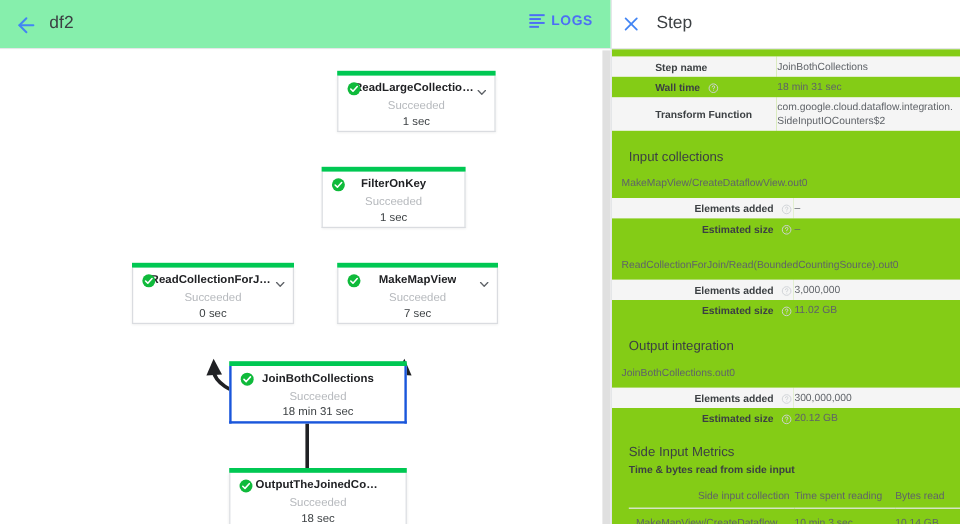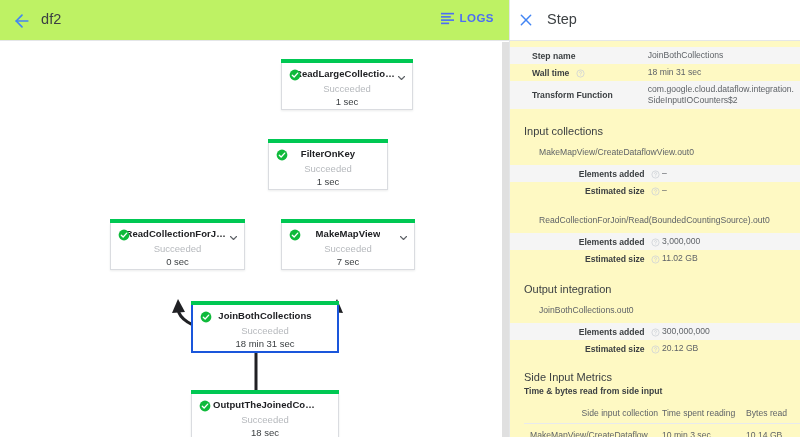--- a/index.html
+++ b/index.html
@@ -22,21 +22,21 @@
     position: absolute;
     left: 0; top: 0;
     width: 509px; height: 437px;
     background: #ffffff;
     overflow: hidden;
   }
   #topbar {
     position: absolute;
     left: 0; top: 0;
     width: 509px; height: 41px;
-    background: #bef264;
+    background: #86efac;
     border-bottom: 1px solid #e4e6e8;
     box-sizing: border-box;
   }
   #back-arrow {
     position: absolute;
     left: 12px; top: 11px;
     width: 20px; height: 20px;
     cursor: pointer;
     color: #4285f4;
   }
@@ -159,21 +159,21 @@
     width: 7px; height: 395px;
     background: #e0e0e0;
     cursor: pointer;
   }
 
   
   #right-pane {
     position: absolute;
     left: 510px; top: 0;
     width: 290px; height: 437px;
-    background: #fef9c3;
+    background: #84cc16;
     overflow: hidden;
   }
   #right-topbar {
     position: absolute;
     left: 0; top: 0;
     width: 290px; height: 41px;
     border-bottom: 1px solid #e4e6e8;
     box-sizing: border-box;
     background: #fff;
   }
@@ -200,21 +200,21 @@
   }
 
   .kv-table { width: 100%; border-collapse: collapse; }
   .kv-row { height: 17px; }
   .kv-row.shaded { background: #f5f5f5; }
   .kv-row.tall { height: 28px; }
   .kv-key {
     font-size: 8.6px;
     font-weight: bold;
     color: #3c4043;
-    padding-left: 22px;
+    padding-left: 36px;
     vertical-align: middle;
     white-space: nowrap;
     width: 118px;
   }
   .kv-key.indent { padding-left: 32px; text-align: right; }
   .kv-val {
     font-size: 8.6px;
     color: #5f6368;
     vertical-align: middle;
     padding-right: 6px;
@@ -233,21 +233,21 @@
     font-size: 11px;
     color: #3c4043;
     padding: 0 0 0 14px;
     margin: 0;
     font-weight: normal;
     line-height: 16px;
   }
   .coll-name {
     font-size: 8.6px;
     color: #5f6368;
-    padding-left: 29px;
+    padding-left: 8px;
     line-height: 14px;
   }
   .spacer6 { height: 6px; }
   .spacer12 { height: 12px; }
   .spacer14 { height: 14px; }
 
   .subhead {
     font-size: 8.6px;
     font-weight: bold;
     color: #3c4043;

